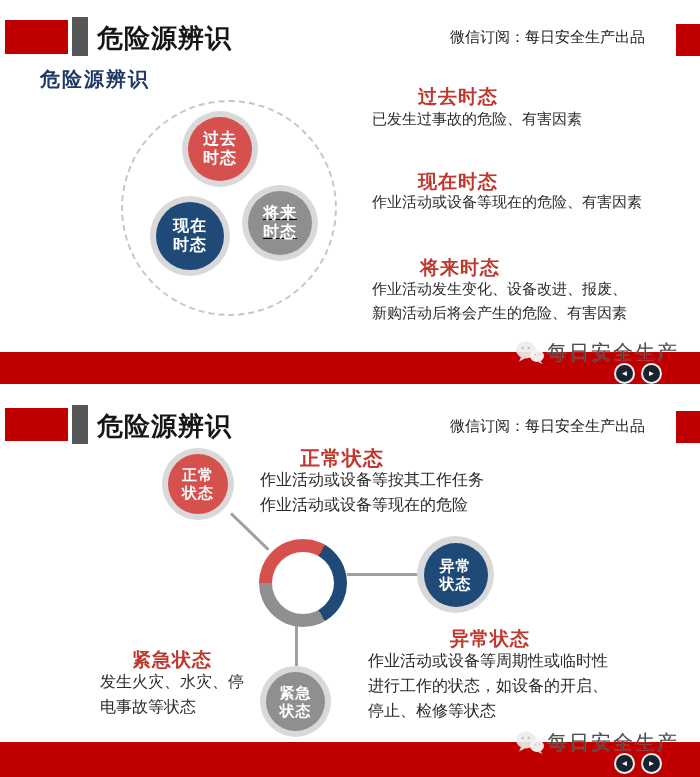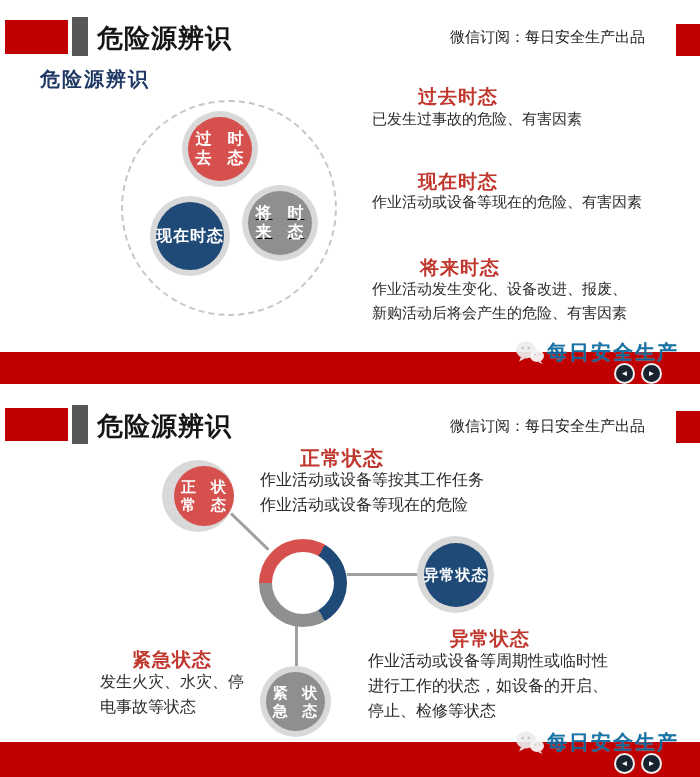--- a/index.html
+++ b/index.html
@@ -13,40 +13,40 @@
   .abs{position:absolute;}
   
   .hdr-red{background:var(--bar-red,#c00000);}
   .hdr-gray{background:var(--block-gray,#575757);}
   .page-title{font-size:26px;font-weight:700;color:#161616;letter-spacing:1px;white-space:nowrap;}
   .subscribe{font-size:15px;color:#222;white-space:nowrap;}
   .subtitle{font-size:20px;font-weight:700;color:var(--subtitle-navy,#1f3864);letter-spacing:2px;white-space:nowrap;}
   
   .ring{border-radius:50%;background:var(--ring-gray,#d9d9d9);display:flex;align-items:center;justify-content:center;}
   .disc{border-radius:50%;color:#fff;font-weight:700;font-size:16px;line-height:1.18;
-        display:flex;flex-direction:row;align-items:center;justify-content:center;text-align:center;letter-spacing:1px;}
+        display:flex;flex-direction:column;align-items:center;justify-content:center;text-align:center;letter-spacing:1px;}
   .disc-red{background:var(--circle-red,#d6514d);}
   .disc-blue{background:var(--circle-blue,#1f4a78);}
   .disc-gray{background:var(--circle-gray,#8f8f8f);}
   .dashed-circle{border:2px dashed #c6c6c6;border-radius:50%;}
   
   .donut{border-radius:50%;
     background:conic-gradient(from 30deg,
       var(--circle-blue,#1f4a78) 0 120deg,
       var(--circle-gray,#8f8f8f) 0 240deg,
       var(--circle-red,#d6514d) 0 360deg);}
   .donut-hole{position:absolute;inset:13px;border-radius:50%;background:#fff;}
   .line{background:var(--line-gray,#9f9f9f);}
   
   .sec-h{font-size:19px;font-weight:700;color:var(--heading-red,#c0372e);letter-spacing:1px;white-space:nowrap;}
   .sec-t{font-size:15px;color:var(--body-text,#2b2b2b);white-space:nowrap;}
   .sec-t2{font-size:16px;color:var(--body-text,#2b2b2b);white-space:nowrap;}
   
   .footer-bar{background:var(--bar-red,#c00000);}
-  .wm-text{font-size:20px;font-weight:700;color:#0369a1;opacity:.92;letter-spacing:2px;white-space:nowrap;
+  .wm-text{font-size:20px;font-weight:400;color:#404040;opacity:.92;letter-spacing:2px;white-space:nowrap;
            text-shadow:0 0 1px #c2c2c2;}
   .nav-btn{width:17px;height:17px;border-radius:50%;background:#18232f;border:2px solid #f0f0f0;
            color:#fff;font-size:8px;line-height:1;display:flex;align-items:center;justify-content:center;
            box-sizing:content-box;cursor:pointer;padding:0;}
 </style>
 </head>
 <body>
 
 <div class="canvas">
 
@@ -123,21 +123,21 @@
 
 
     <div class="abs line" style="left:231px;top:112px;width:52px;height:3px;transform:rotate(44deg);transform-origin:0 50%;"></div>
     <div class="abs line" style="left:347px;top:173px;width:70px;height:3px;"></div>
     <div class="abs line" style="left:295px;top:225px;width:3px;height:41px;"></div>
 
     <div class="abs donut" style="left:259px;top:139px;width:88px;height:88px;">
       <div class="donut-hole"></div>
     </div>
 
-    <div class="abs ring" style="left:162px;top:60px;width:72px;height:72px;justify-content:flex-end;">
+    <div class="abs ring" style="left:162px;top:48px;width:72px;height:72px;">
       <div class="disc disc-red" style="width:60px;height:60px;font-size:15px;">
         <span>正常</span>
         <span>状态</span>
       </div>
     </div>
     <div class="abs ring" style="left:417px;top:136px;width:77px;height:77px;">
       <div class="disc disc-blue" style="width:64px;height:64px;font-size:15px;">
         <span>异常</span>
         <span>状态</span>
       </div>

